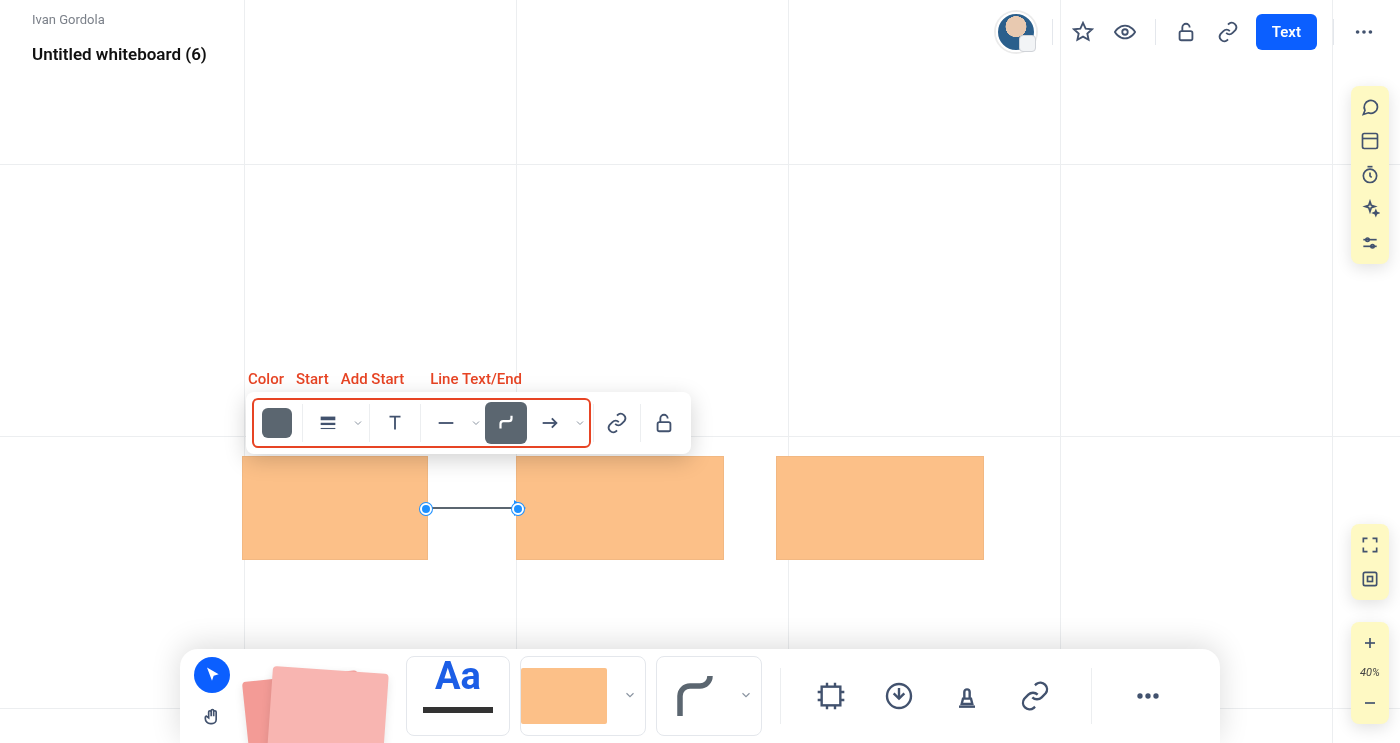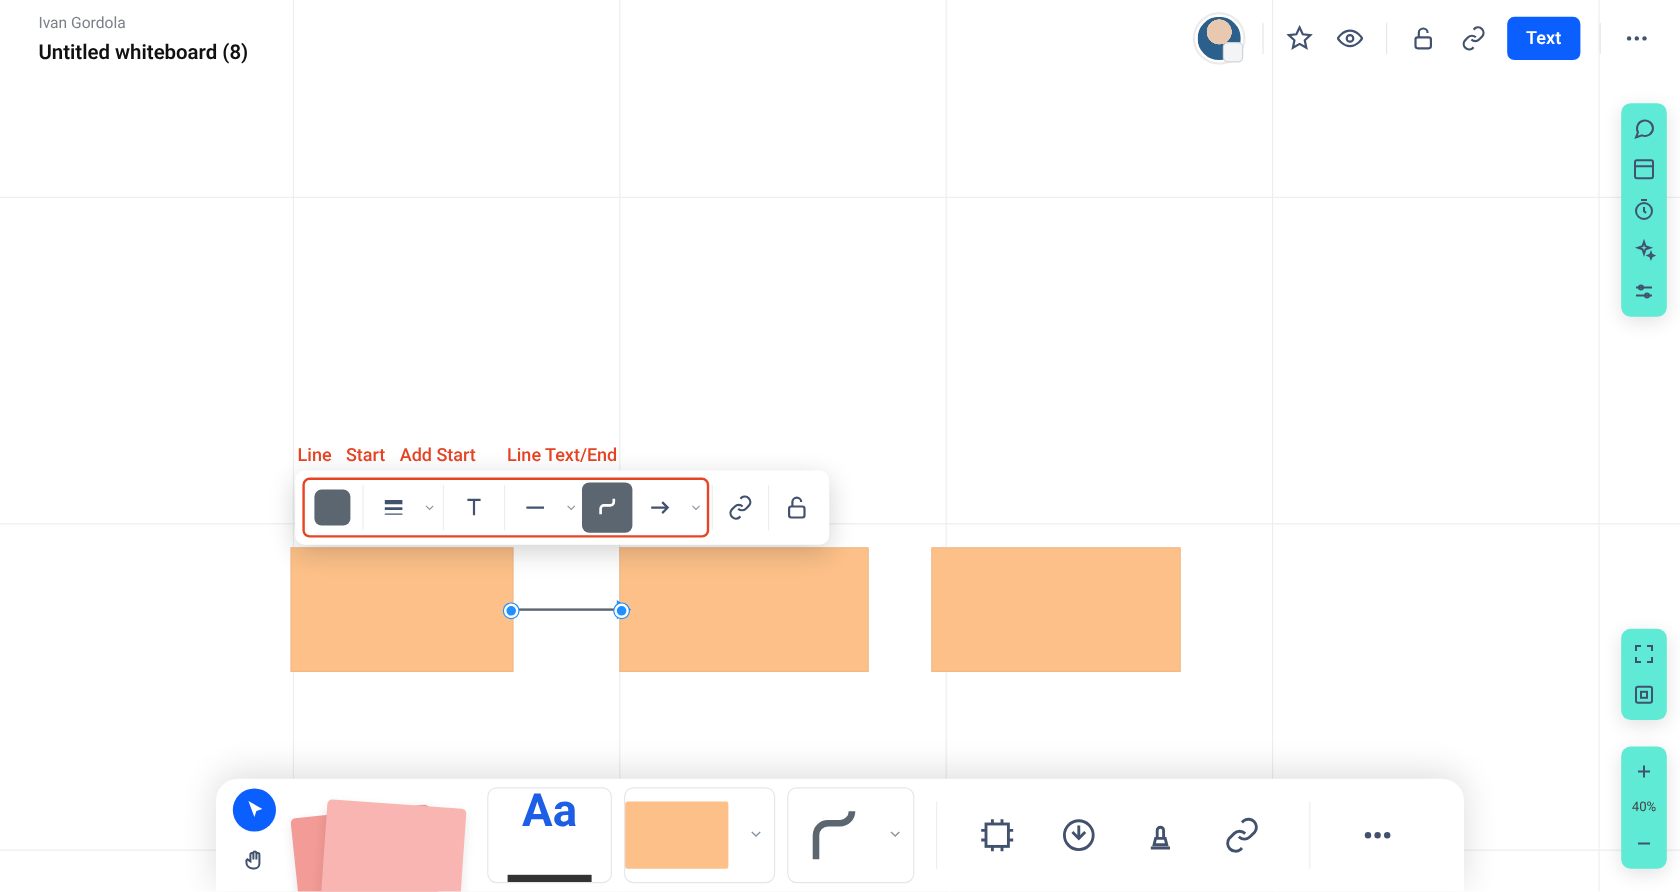--- a/index.html
+++ b/index.html
@@ -15,21 +15,21 @@
     .canvas {
       position: absolute; inset: 0;
     }
     .vline { position:absolute; top:0; bottom:0; width:1px; background:#eceef0; }
     .hline { position:absolute; left:0; right:0; height:1px; background:#eceef0; }
 
     
     .header-left {
       position: absolute; top: 12px; left: 32px;
     }
-    .owner { color:#7b8089; font-size:13px; margin-bottom:7px; }
+    .owner { color:#7b8089; font-size:13px; margin-bottom:17px; }
     .title { color:#111; font-size:17px; font-weight:600; }
 
     .header-right {
       position: absolute; top: 12px; right: 22px;
       display: flex; align-items: center; gap: 14px;
     }
     .avatar {
       width:40px; height:40px; border-radius:50%;
       background: radial-gradient(circle at 50% 35%, #e8c9b0 35%, #2b5f8c 36%);
       border: 2px solid #fff; box-shadow: 0 0 0 2px rgba(0,0,0,.08);
@@ -46,22 +46,22 @@
     .icon-btn svg { width:22px; height:22px; }
     .vsep { width:1px; height:26px; background:#e4e7ec; margin:0 2px; }
     .share-btn {
       background:#0b5fff; color:#fff; font-size:15px; font-weight:600;
       border-radius:6px; padding:9px 16px; cursor:pointer;
     }
 
     
     .panel-right {
       position:absolute; right:11px;
-      background:#5eead4; border-radius:8px; box-shadow:0 4px 16px rgba(0,0,0,.12);
-      display:flex; flex-direction:column; padding:6px 4px; gap:4px;
+      background:#fef9c3; border-radius:8px; box-shadow:0 4px 16px rgba(0,0,0,.12);
+      display:flex; flex-direction:column; padding:6px 4px; gap:4px;font-style:italic;
     }
     .panel-right .pitm {
       width:30px; height:30px; display:flex; align-items:center; justify-content:center;
       color:#42526e; cursor:pointer;
     }
     .panel-right .pitm svg{width:20px;height:20px;}
     .panel-tools { top:86px; }
     .panel-fit   { top:524px; }
     .panel-zoom  { top:622px; }
     .zoom-label  { font-size:11px; color:#444; text-align:center; height:22px; line-height:22px; }
@@ -118,21 +118,21 @@
     .dock .mode-col{ display:flex; flex-direction:column; gap:6px; margin-right:6px; }
     .mode-btn{ width:36px; height:36px; border-radius:50%; display:flex; align-items:center; justify-content:center; }
     .mode-btn.primary{ background:#0b5fff; color:#fff; }
     .mode-btn svg{width:20px;height:20px;}
     .sticky-stack{ position:relative; width:150px; height:80px; margin-top:20px; }
     .sticky{ position:absolute; width:116px; height:84px; border-radius:4px; background:#f8a7a2; box-shadow:0 4px 10px rgba(0,0,0,.1); }
     .sticky.s1{ left:0; top:10px; transform:rotate(-6deg); background:#f39b96;}
     .sticky.s2{ left:24px; top:4px; transform:rotate(4deg); background:#f8b5b1;}
 
     .dock-tile{
-      height:80px; border-radius:8px; display:flex; align-items:center; justify-content:space-between;
+      height:80px; border-radius:8px; display:flex; align-items:center; justify-content:flex-start;
       gap:6px;
     }
     .tile-border{ border:1px solid #e4e7ec; }
     .tile-text{ width:104px; flex-direction:column; }
     .tile-text .aa{ font-size:38px; font-weight:700; color:#1c5ee6; line-height:1; }
     .tile-text .under{ width:70px; height:6px; background:#333; margin-top:6px; }
 
     .tile-shape{ width:126px; justify-content:flex-end; padding-right:8px; }
     .tile-shape .sw{ width:96px; height:56px; background:#fcc088; border-radius:2px; margin-right:10px; }
 
@@ -156,21 +156,21 @@
   <div class="vline" style="left:788px"></div>
   <div class="vline" style="left:1060px"></div>
   <div class="vline" style="left:1332px"></div>
   <div class="hline" style="top:164px"></div>
   <div class="hline" style="top:436px"></div>
   <div class="hline" style="top:708px"></div>
 </div>
 
 <div class="header-left">
   <div class="owner">Ivan Gordola</div>
-  <div class="title">Untitled whiteboard (8)</div>
+  <div class="title">Untitled whiteboard (6)</div>
 </div>
 
 <div class="header-right">
   <div class="avatar"></div>
   <div class="vsep"></div>
   <div class="icon-btn">
     <svg viewBox="0 0 24 24" fill="none" stroke="currentColor" stroke-width="2">
         <path d="M12 2l2.9 6.3 6.9.7-5.1 4.7 1.4 6.8L12 17l-6.1 3.5 1.4-6.8L2.2 9l6.9-.7z"></path>
       </svg>
   </div>
@@ -273,21 +273,21 @@
 <div class="shape-rect" style="left:776px;top:456px;width:208px;height:104px"></div>
 
 <div class="connector">
   <div class="line"></div>
   <div class="dot start"></div>
   <div class="arrowhead"></div>
   <div class="dot end"></div>
 </div>
 
 <div class="ctx-labels">
-  <span>Line</span>
+  <span>Color</span>
   <span>Start</span>
   <span>Add Start</span>
   <span>Line Text/End</span>
 </div>
 
 <div class="ctx-toolbar">
   <div class="highlight-group">
     <div class="ctx-item">
         <div class="swatch"></div>
       </div>

